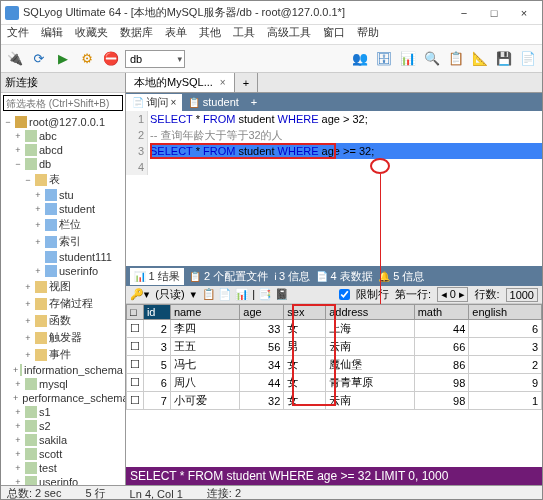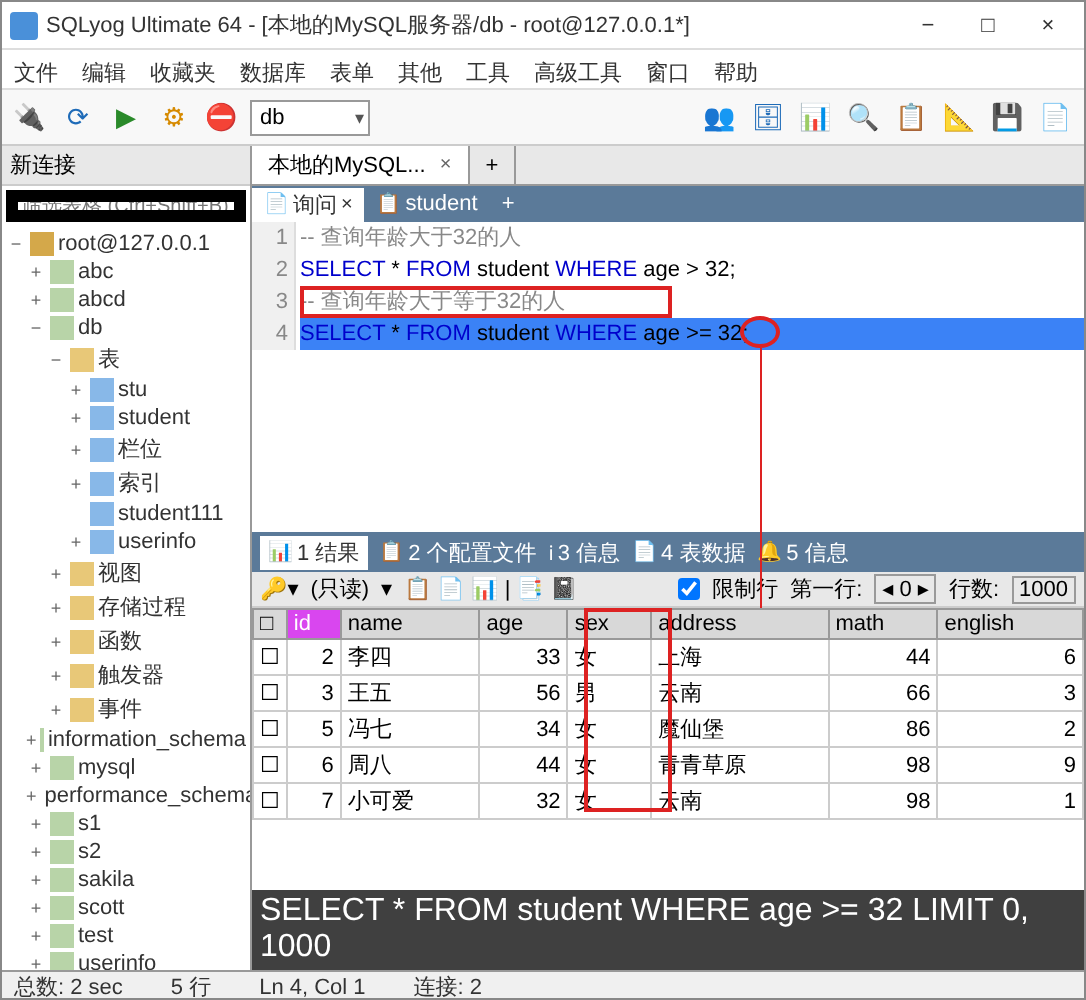--- a/index.html
+++ b/index.html
@@ -3,35 +3,35 @@
 <meta charset="utf-8">
 <style>
 *{margin:0;padding:0;box-sizing:border-box;font-family:"Microsoft YaHei",Arial,sans-serif;font-size:11px}
 body{background:#f0f0f0;width:543px;height:500px;overflow:hidden;border:1px solid #888}
 .titlebar{height:24px;background:#fff;display:flex;align-items:center;padding:0 4px;border-bottom:1px solid #ddd}
 .titlebar .icon{width:14px;height:14px;background:#4a90d9;border-radius:2px;margin-right:4px}
 .titlebar .title{flex:1;font-size:11px;color:#333}
 .winbtns{display:flex;gap:2px}
 .winbtns span{width:28px;height:18px;display:flex;align-items:center;justify-content:center;color:#333}
 .winbtns span:last-child{color:#333}
-.menubar{height:20px;background:#fff;display:flex;align-items:flex-end;padding:0 6px;gap:12px;border-bottom:1px solid #ddd}
+.menubar{height:20px;background:#fff;display:flex;align-items:flex-start;padding:0 6px;gap:12px;border-bottom:1px solid #ddd}
 .menubar span{font-size:11px;color:#333}
 .toolbar{height:28px;background:#f8f8f8;display:flex;align-items:center;padding:0 4px;gap:4px;border-bottom:1px solid #ccc}
 .tbtn{width:20px;height:20px;display:flex;align-items:center;justify-content:center;font-size:13px}
 .tbtn.blue{color:#1e6bb8}
 .tbtn.green{color:#2a8a2a}
 .tbtn.red{color:#c33}
 .tbtn.orange{color:#d68a00}
 .dbcombo{height:18px;border:1px solid #999;background:#fff;padding:0 14px 0 4px;display:flex;align-items:center;min-width:60px;position:relative}
 .dbcombo::after{content:"▾";position:absolute;right:2px;font-size:9px;color:#555}
 .main{display:flex;height:calc(500px - 24px - 20px - 28px - 16px)}
 .sidebar{width:125px;background:#fff;border-right:1px solid #999;display:flex;flex-direction:column}
 .sbhead{background:#e8e8e8;padding:2px 4px;font-size:11px;border-bottom:1px solid #ccc}
 .sbfilter{padding:2px}
-.sbfilter input{width:100%;height:16px;border:6px solid #000000;font-size:10px;padding:0 2px;color:#888}
+.sbfilter input{width:100%;height:16px;border:1px solid #000000;font-size:10px;padding:0 2px;color:#888}
 .tree{flex:1;overflow:auto;padding:2px 0}
 .tn{display:flex;align-items:center;padding:1px 2px;font-size:11px;color:#333;white-space:nowrap}
 .tn .exp{width:10px;text-align:center;color:#666;font-size:9px}
 .tn .ico{width:12px;height:12px;margin:0 2px;display:inline-block}
 .ico.server{background:#d4a84a}
 .ico.db{background:#b8d4a8}
 .ico.folder{background:#e8c878}
 .ico.table{background:#88b8e8}
 .l0{padding-left:2px}.l1{padding-left:12px}.l2{padding-left:22px}.l3{padding-left:32px}
 .editor-area{flex:1;display:flex;flex-direction:column;background:#fff}
@@ -52,26 +52,26 @@
 .redcirc{border:2px solid #d22;border-radius:50%;position:absolute}
 .redline{background:#d22;position:absolute;width:1px}
 .resultbar{height:20px;background:#5b7a99;display:flex;align-items:center;padding:0 4px;gap:6px}
 .resultbar .rt{color:#fff;font-size:10px;display:flex;align-items:center;gap:2px}
 .resultbar .rt.active{background:#fff;color:#333;padding:1px 4px}
 .gridhead{height:18px;background:#e8e8e8;display:flex;align-items:center;padding:0 4px;gap:6px;border-bottom:1px solid #ccc;font-size:10px}
 .gridhead input[type=checkbox]{width:11px;height:11px}
 .grid{background:#fff;overflow:auto}
 .grid table{border-collapse:collapse;width:100%}
 .grid th{background:#d8d8d8;border:1px solid #999;padding:1px 3px;font-size:11px;text-align:left;font-weight:normal}
-.grid th.idcol{background:#d946ef;color:#fff}
+.grid th.idcol{background:#0c4a6e;color:#fff}
 .grid td{border:1px solid #ccc;padding:1px 3px;font-size:11px;background:#fff}
 .grid td.ck{width:16px;text-align:center}
 .grid td.num{text-align:right}
 .vbox{border:2px solid #d22;position:absolute}
-.statusq{background:#404040;color:#fff;padding:2px 4px;font-size:16px}
+.statusq{background:#701a75;color:#fff;padding:2px 4px;font-size:12px}
 .statusbar{height:16px;background:#f0f0f0;border-top:1px solid #999;display:flex;align-items:center;padding:0 6px;gap:24px;font-size:10px;color:#333}
 </style>
 </head>
 <body>
 
 <div class="titlebar">
   <span class="icon"></span>
   <span class="title">SQLyog Ultimate 64 - [本地的MySQL服务器/db - root@127.0.0.1*]</span>
   <div class="winbtns">
     <span>−</span>
@@ -259,21 +259,20 @@
     <div class="subtabs">
       <div class="subtab active">📄<span>询问</span> ×</div>
       <div class="subtab">📋<span>student</span></div>
       <div class="subtab plus">
           <span>+</span>
         </div>
     </div>
     <div class="code">
       <div class="gutter">1<br>2<br>3<br>4</div>
       <div class="codelines">
-        <div class="ln"><span class="cm">-- 查询年龄大于32的人</span></div>
         <div class="ln"><span class="kw">SELECT</span><span> * </span><span class="kw">FROM</span><span class="id"> student </span><span class="kw">WHERE</span><span> age &gt; 32;</span></div>
         <div class="ln"><span class="cm">-- 查询年龄大于等于32的人</span></div>
         <div class="ln" style="background:#3b82f6"><span class="kw">SELECT</span><span> * </span><span class="kw">FROM</span><span class="id"> student </span><span class="kw">WHERE</span><span> age </span><span>&gt;=</span><span> 32;</span></div>
       </div>
       <div class="redbox" style="left:24px;top:32px;width:186px;height:16px"></div>
       <div class="redcirc" style="left:244px;top:47px;width:20px;height:16px"></div>
       <div class="redline" style="left:254px;top:63px;height:150px"></div>
     </div>
 
     <div class="resultbar">

